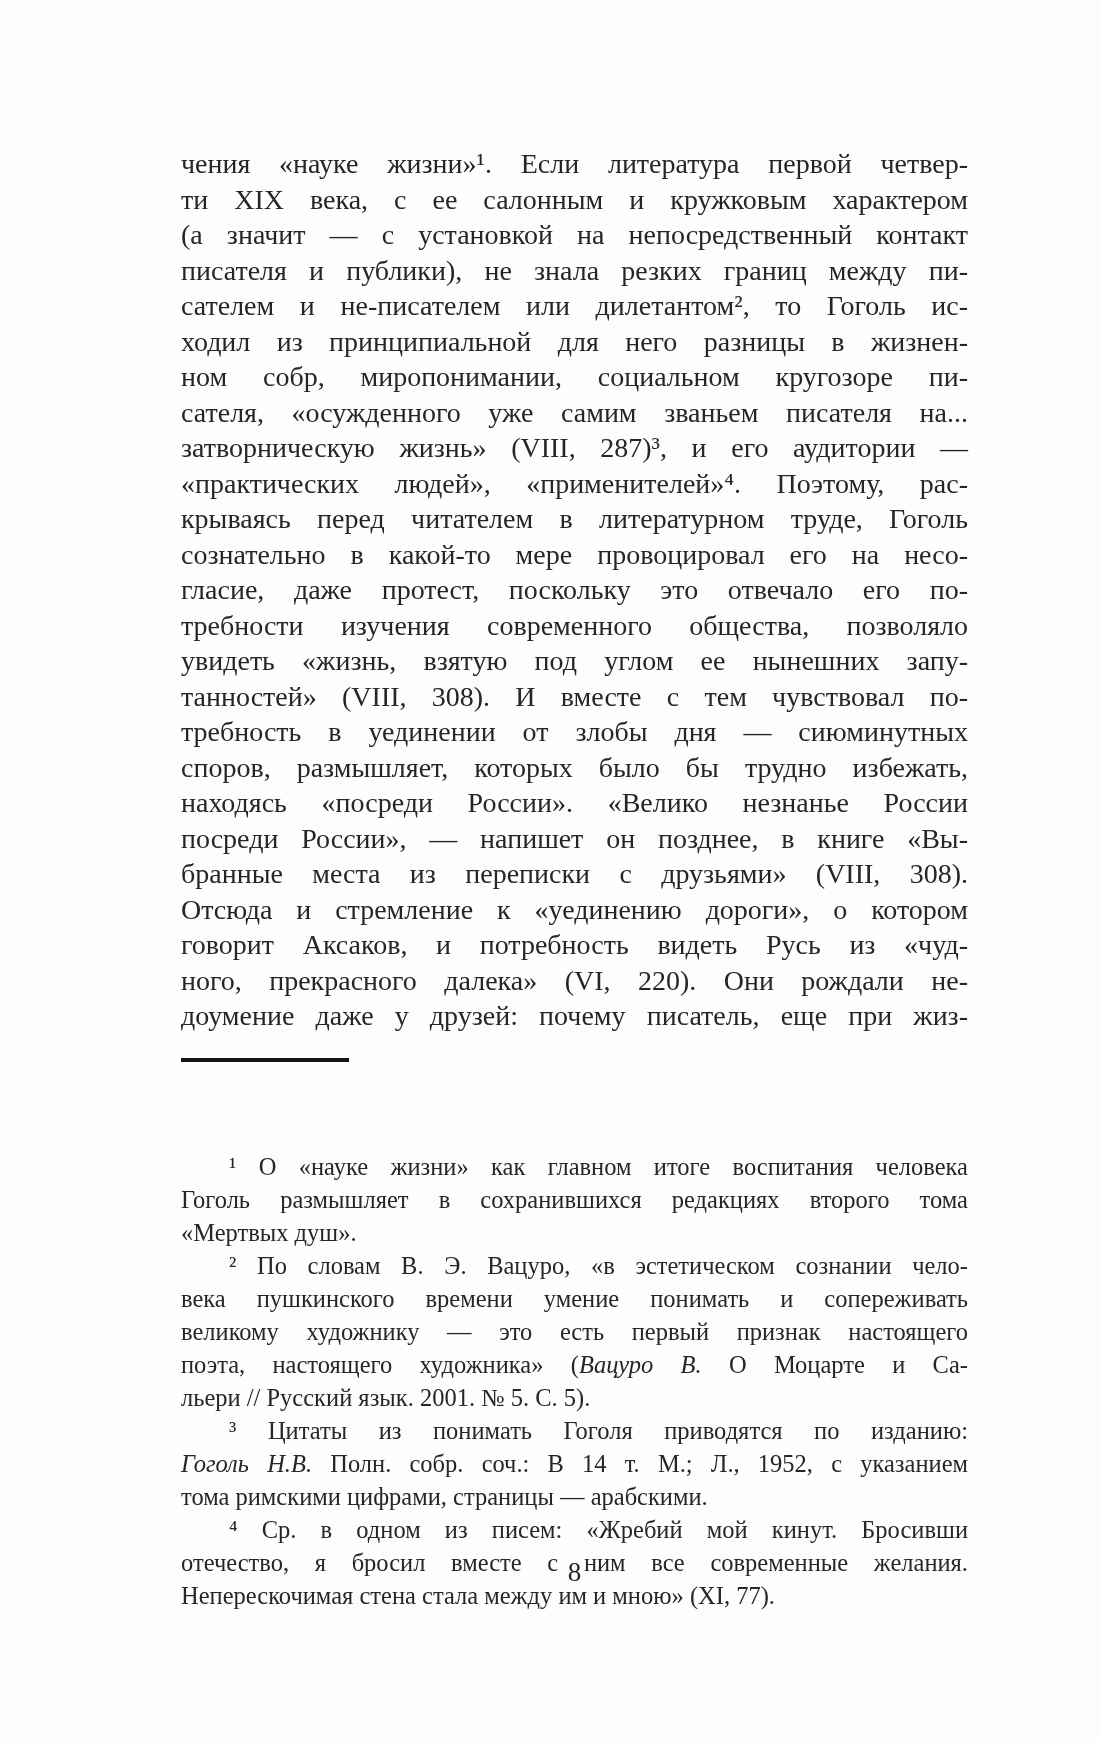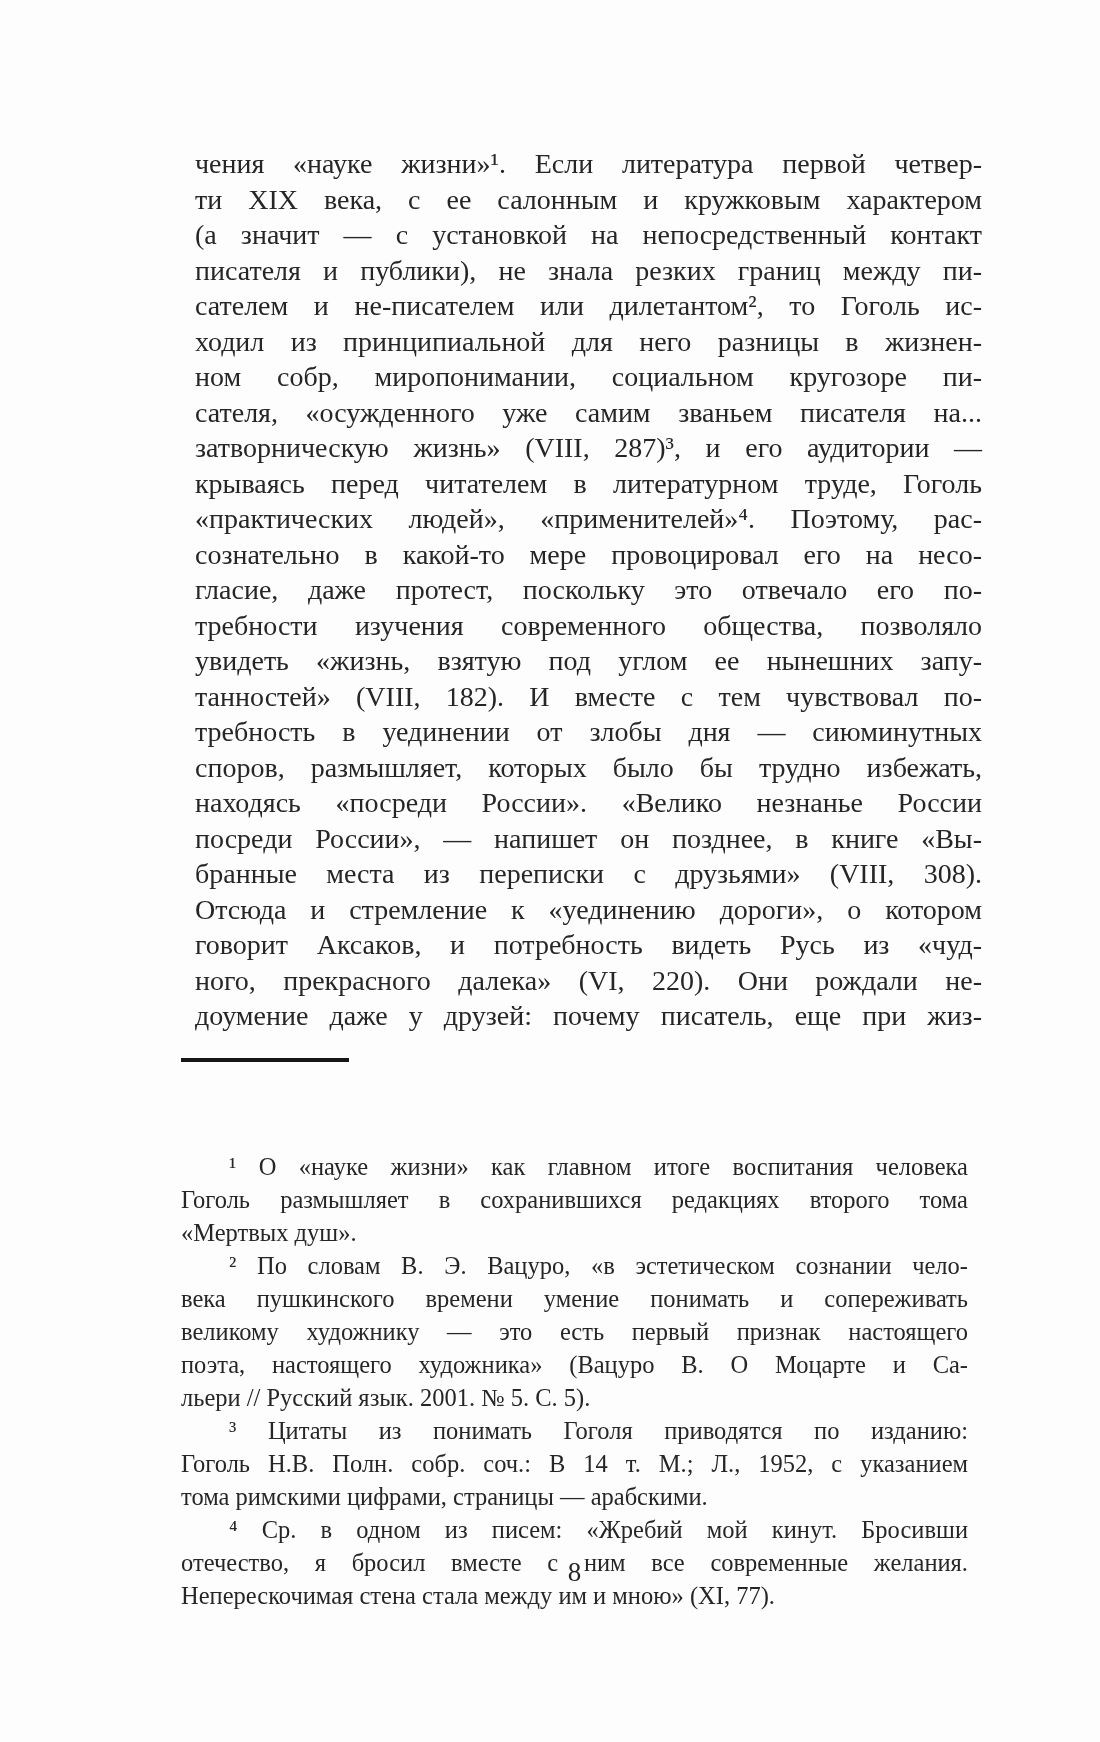--- a/index.html
+++ b/index.html
@@ -13,21 +13,21 @@
     position:relative;
     width:1100px;
     height:1742px;
     background:var(--background);
     font-family:"Liberation Serif", serif;
     color:var(--text);
     overflow:hidden;
   }
   .main-text{
     position:absolute;
-    left:195px;
+    left:181px;
     top:146px;
     width:787px;
   }
   .main-text .line{
     font-size:28px;
     line-height:35.5px;
     text-align:justify;
     text-align-last:justify;
     -moz-text-align-last:justify;
     white-space:normal;
@@ -49,21 +49,21 @@
   .footnote{margin:0;padding:0;}
   .fn-line{
     font-size:24.5px;
     line-height:33px;
     text-align:justify;
     text-align-last:justify;
     -moz-text-align-last:justify;
   }
   .fn-line.first{text-indent:48px;}
   .fn-line.last{text-align-last:left;-moz-text-align-last:left;}
-  .it{margin-top:12px;}
+  .it{font-style:italic;margin-top:12px;}
   .page-number{
     position:absolute;
     left:181px;
     top:1556px;
     width:787px;
     text-align:center;
     font-size:27px;
     line-height:32px;
   }
 </style>
@@ -74,27 +74,27 @@
   <div class="main-text" id="main-text">
       <div class="line">чения «науке жизни»¹. Если литература первой четвер-</div>
       <div class="line">ти XIX века, с ее салонным и кружковым характером</div>
       <div class="line">(а значит — с установкой на непосредственный контакт</div>
       <div class="line">писателя и публики), не знала резких границ между пи-</div>
       <div class="line">сателем и не-писателем или дилетантом², то Гоголь ис-</div>
       <div class="line">ходил из принципиальной для него разницы в жизнен-</div>
       <div class="line">ном собр, миропонимании, социальном кругозоре пи-</div>
       <div class="line">сателя, «осужденного уже самим званьем писателя на...</div>
       <div class="line">затворническую жизнь» (VIII, 287)³, и его аудитории —</div>
+      <div class="line">«практических людей», «применителей»⁴. Поэтому, рас-</div>
       <div class="line">крываясь перед читателем в литературном труде, Гоголь</div>
-      <div class="line">«практических людей», «применителей»⁴. Поэтому, рас-</div>
       <div class="line">сознательно в какой-то мере провоцировал его на несо-</div>
       <div class="line">гласие, даже протест, поскольку это отвечало его по-</div>
       <div class="line">требности изучения современного общества, позволяло</div>
       <div class="line">увидеть «жизнь, взятую под углом ее нынешних запу-</div>
-      <div class="line">танностей» (VIII, 182). И вместе с тем чувствовал по-</div>
+      <div class="line">танностей» (VIII, 308). И вместе с тем чувствовал по-</div>
       <div class="line">требность в уединении от злобы дня — сиюминутных</div>
       <div class="line">споров, размышляет, которых было бы трудно избежать,</div>
       <div class="line">находясь «посреди России». «Велико незнанье России</div>
       <div class="line">посреди России», — напишет он позднее, в книге «Вы-</div>
       <div class="line">бранные места из переписки с друзьями» (VIII, 308).</div>
       <div class="line">Отсюда и стремление к «уединению дороги», о котором</div>
       <div class="line">говорит Аксаков, и потребность видеть Русь из «чуд-</div>
       <div class="line">ного, прекрасного далека» (VI, 220). Они рождали не-</div>
       <div class="line">доумение даже у друзей: почему писатель, еще при жиз-</div>
     </div>

